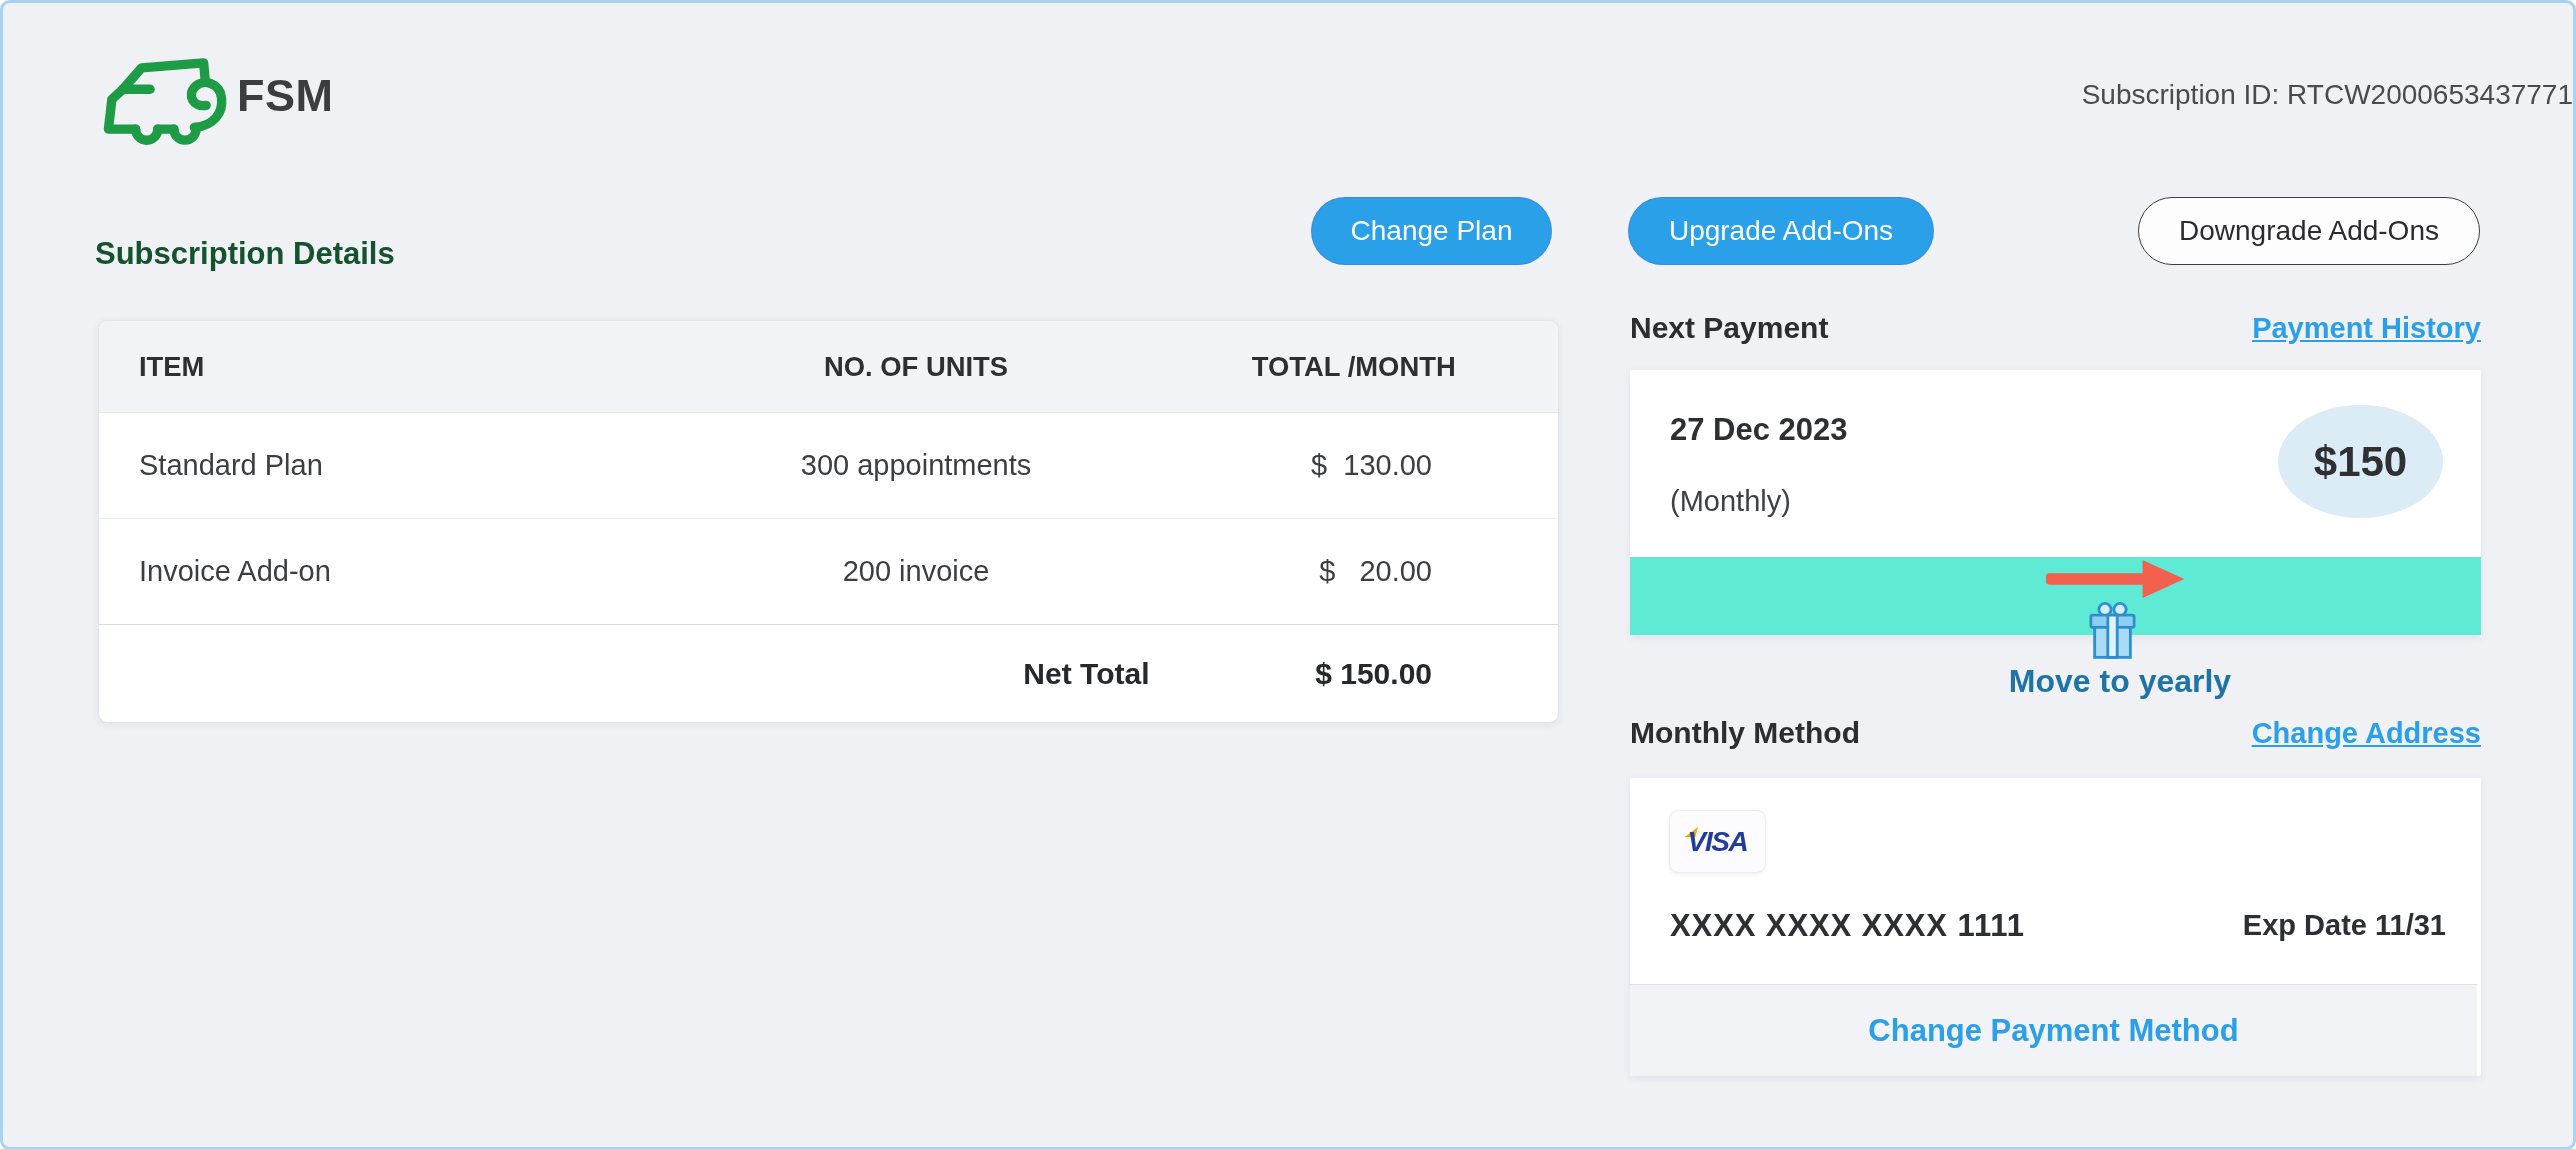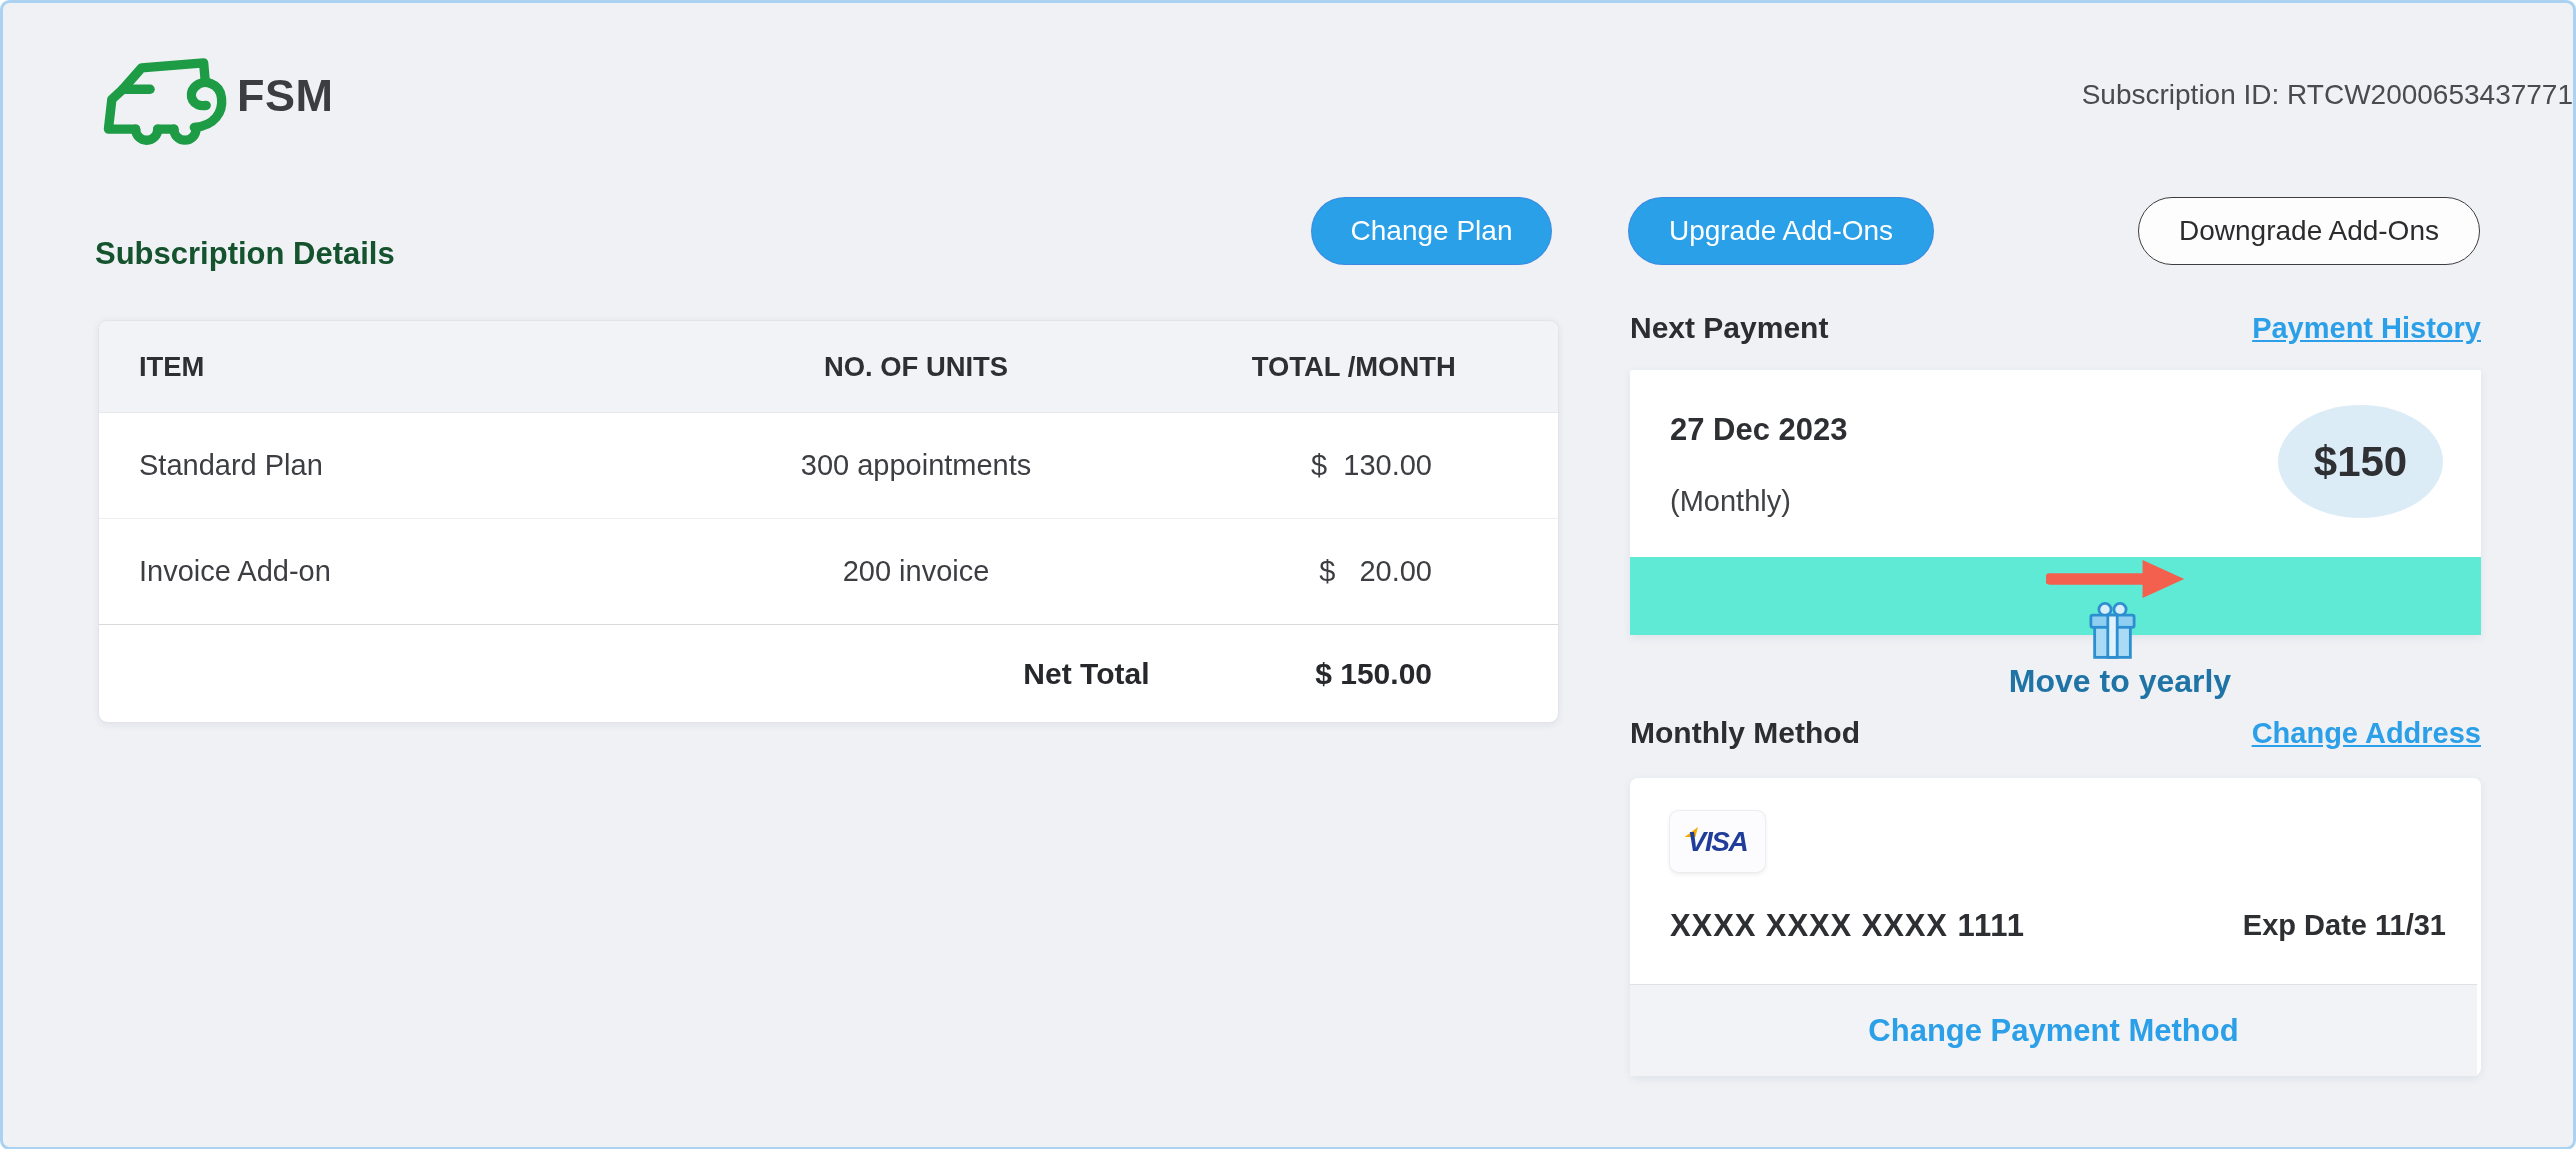--- a/index.html
+++ b/index.html
@@ -45,21 +45,21 @@
   .np-main{position:relative;height:187px;}
   .np-date{position:absolute;left:40px;top:42px;font-size:31px;font-weight:700;color:#2d2f32;}
   .np-cycle{position:absolute;left:40px;top:87px;font-size:29px;color:#3f4144;margin-top:28px;}
   .np-badge{position:absolute;right:38px;top:35px;width:165px;height:113px;border-radius:50%;
             background:#dcecf7;display:flex;align-items:center;justify-content:center;
             font-size:42px;font-weight:700;color:#2e3033;}
   .np-strip{height:78px;background:#5eead4;display:flex;align-items:center;padding-left:129px;box-sizing:border-box;cursor:pointer;flex-direction:column;}
   .np-strip .arrow{margin-right:5.7px;flex:0 0 auto;}
   .np-strip .gift{margin-right:15px;flex:0 0 auto;}
   .promo-text{font-size:32px;font-weight:600;color:#1f74a5;}
-  .pm-card{position:absolute;left:1627px;top:775px;width:851px;height:298px;background:#fff;border-radius:8px;
+  .pm-card{position:absolute;left:1627px;top:775px;width:851px;height:298px;background:#fff;border-radius:2px;
            box-shadow:0 2.8px 8.5px rgba(40,60,90,.08);}
   .visa-chip{position:absolute;left:40px;top:33px;width:95px;height:61px;background:#fcfcfe;border-radius:8.5px;
              box-shadow:0 0 0 0.9px #ececf1,0 1.9px 5.7px rgba(0,0,0,.09);display:flex;align-items:center;justify-content:center;}
   .visa-word{font-style:italic;font-weight:800;font-size:28px;color:#1f3d99;letter-spacing:-1.4px;position:relative;z-index:1;}
   .visa-flame{position:absolute;left:14px;top:16px;width:14px;height:10.4px;background:#f7a800;
               clip-path:polygon(0 100%,100% 0,80% 100%);}
   .pm-number{position:absolute;left:40px;top:130px;font-size:31px;font-weight:700;color:#2d2f32;letter-spacing:0.9px;}
   .pm-exp{position:absolute;right:35px;top:131px;font-size:29px;font-weight:700;color:#2d2f32;}
   .pm-footer{position:absolute;left:0;right:4px;bottom:0;height:91px;background:#f2f3f6;border-top:1.9px solid #dfe1e4;
              display:flex;align-items:center;justify-content:center;font-size:31px;font-weight:700;color:#2b9fe8;cursor:pointer;}

